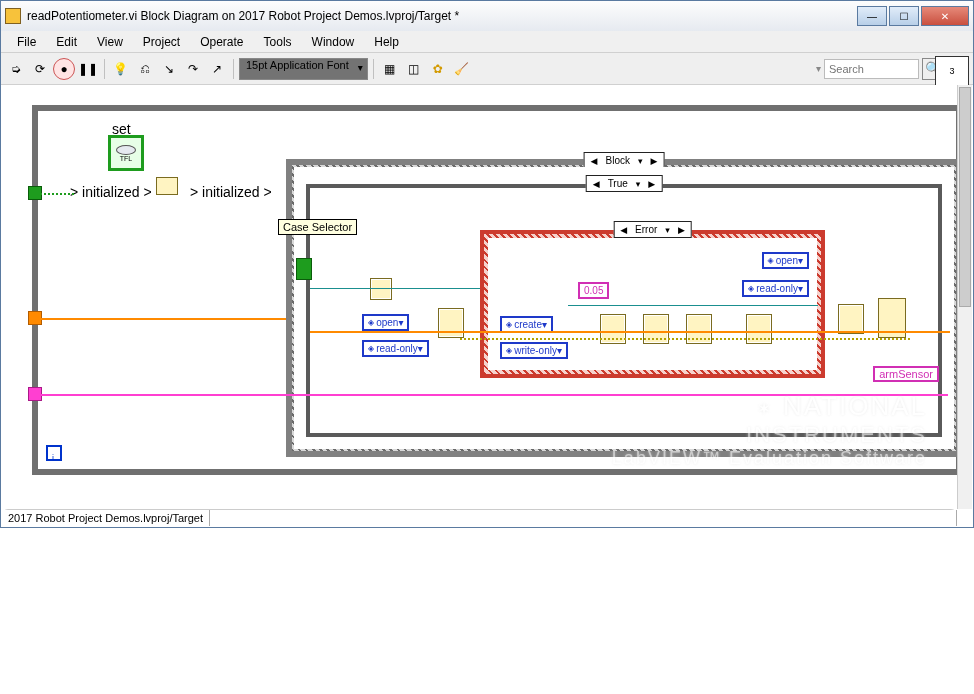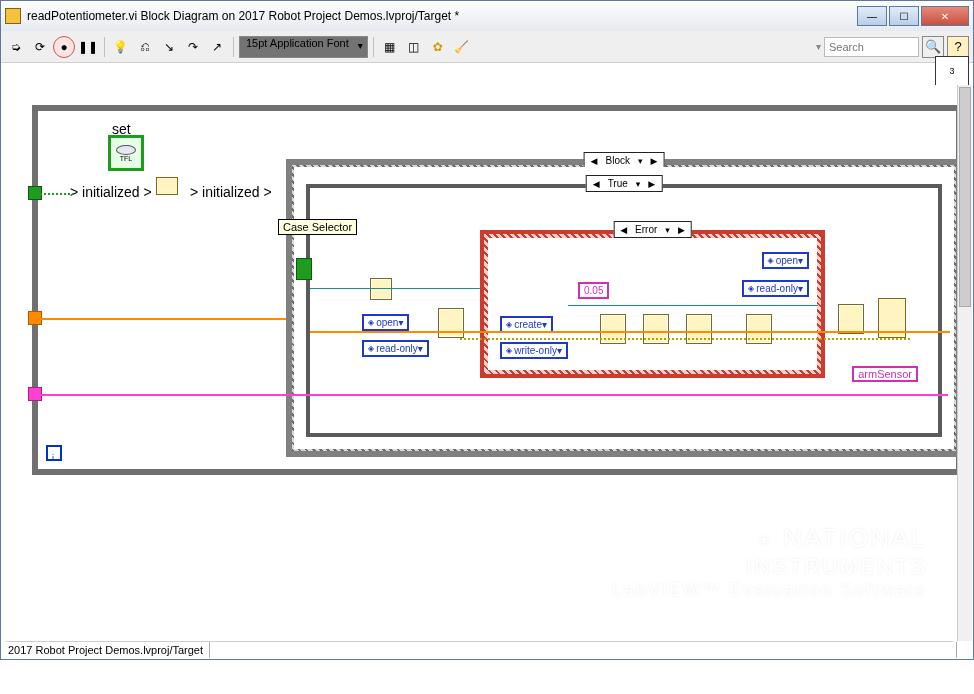--- a/index.html
+++ b/index.html
@@ -1,18 +1,18 @@
 <!DOCTYPE html>
 <html><head>
 <meta charset="utf-8">
 <style>
 * { box-sizing: border-box; margin: 0; padding: 0; font-family: "Segoe UI", Tahoma, sans-serif; }
 body { width: 974px; height: 694px; overflow: hidden; background: #fff; position: relative; }
 
-.window { width: 974px; height: 660px; border: 1px solid #5a7aa0; position: relative; background: #fff; }
+.window { width: 974px; height: 528px; border: 1px solid #5a7aa0; position: relative; background: #fff; }
 
 .titlebar { height: 30px; background: linear-gradient(#fdfdfd, #e6eaf0); display: flex; align-items: center; padding: 0 4px; }
 .titlebar .icon { width: 16px; height: 16px; margin-right: 6px; background: #f7c23b; border: 1px solid #806020; display:inline-block;}
 .titlebar .title { font-size: 12px; color: #000; flex: 1; }
 .winbtns { display: flex; gap: 2px; }
 .winbtn { width: 30px; height: 20px; border: 1px solid #5a7aa0; display: flex; align-items: center; justify-content: center; font-size: 10px; cursor: pointer; }
 .wb-min { background: linear-gradient(#e1ecf9,#b8cfe8); }
 .wb-max { background: linear-gradient(#e1ecf9,#b8cfe8); }
 .wb-close{ background: linear-gradient(#e68a7a,#c94f3f); color:#fff; width:48px; }
 
@@ -73,21 +73,21 @@
 
 .wire{position:absolute; background:transparent;}
 .wire.h{height:2px;}
 .w-green{background:#1e9c1e;}
 .w-orange{background:#ff8a00;}
 .w-pink{background:#ff3fd1;}
 .w-teal{background:#1a8f8f;}
 .w-yellow{background:#b2a200;}
 
 .lbl{position:absolute; font-size:14px; color:#000;}
-.armBox{ position:absolute; right:39px; top:281px; border:2px solid #d12fb4; background:#fff; color:#d12fb4; font-size:11px; padding:0 4px;}
+.armBox{ position:absolute; right:18px; top:281px; border:2px solid #d12fb4; background:#fff; color:#d12fb4; font-size:11px; padding:0 4px;}
 
 .multinode{ position:absolute; background:#fff4c2; border:1px solid #7a6b20;}
 
 .watermark{ position:absolute; right:30px; bottom:40px; color:#fff; opacity:0.6; font-size:22px; letter-spacing:2px; text-align:right; text-shadow:0 0 3px #ddd; pointer-events:none;}
 .watermark .big{font-size:26px;}
 </style>
 </head>
 <body>
 
 <div class="window">
@@ -95,20 +95,30 @@
   <div class="titlebar">
     <span class="icon"></span>
     <span class="title">readPotentiometer.vi Block Diagram on 2017 Robot Project Demos.lvproj/Target *</span>
     <div class="winbtns">
       <div class="winbtn wb-min">—</div>
       <div class="winbtn wb-max">☐</div>
       <div class="winbtn wb-close">✕</div>
     </div>
   </div>
 
+  <div class="menubar">
+    <span>File</span>
+    <span>Edit</span>
+    <span>View</span>
+    <span>Project</span>
+    <span>Operate</span>
+    <span>Tools</span>
+    <span>Window</span>
+    <span>Help</span>
+  </div>
 
   <div class="toolbar">
     <div class="tbtn">➭</div>
     <div class="tbtn">⟳</div>
     <div class="tbtn" style="background:#ffe4e4;border:1px solid #cc5555;border-radius:50%;">●</div>
     <div class="tbtn">❚❚</div>
     <div class="tsep"></div>
     <div class="tbtn">💡</div>
     <div class="tbtn">⎌</div>
     <div class="tbtn">↘</div>

